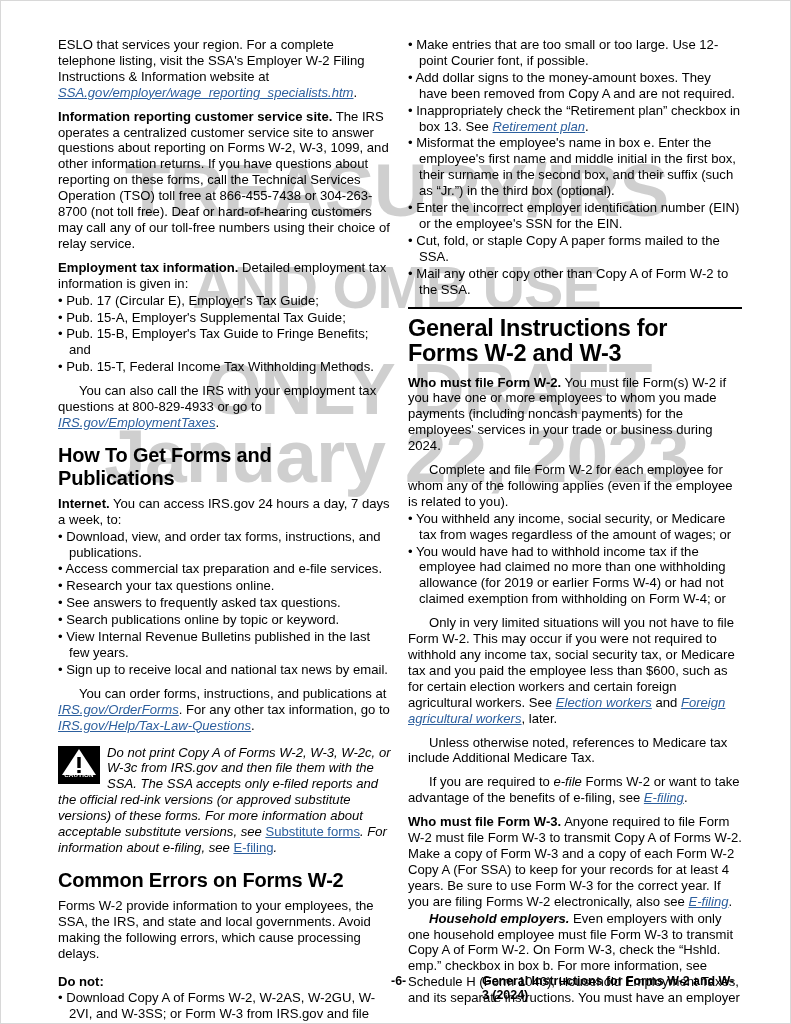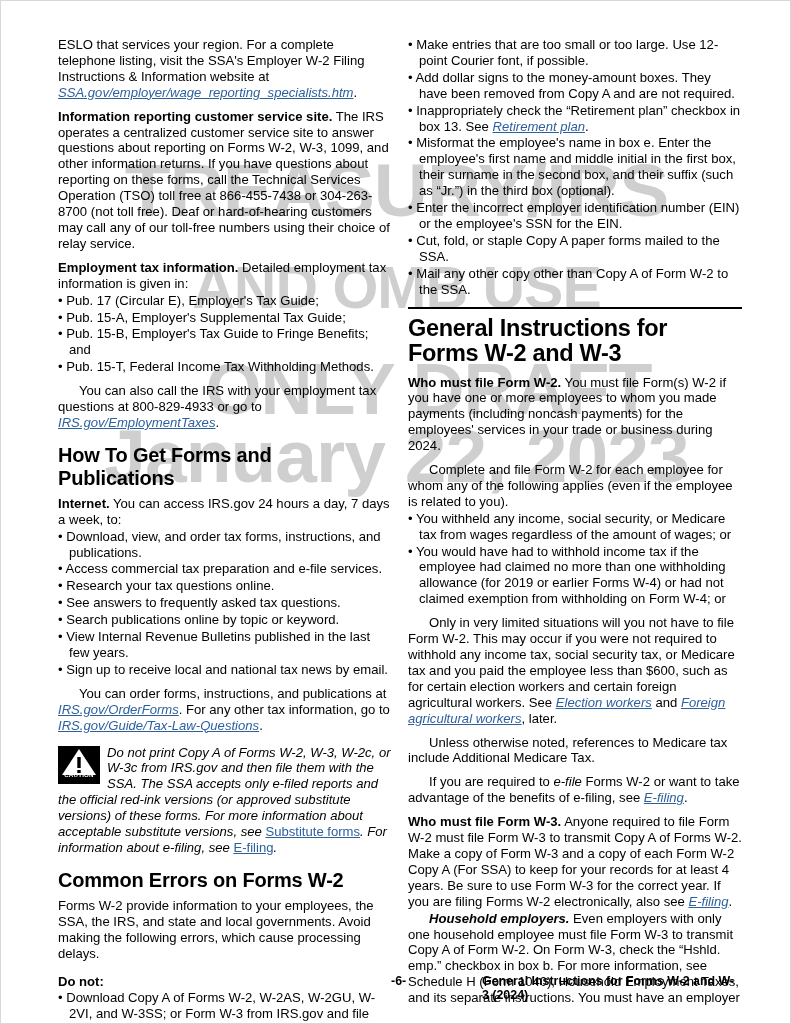--- a/index.html
+++ b/index.html
@@ -224,21 +224,21 @@
       <p class="para bullet">• Download, view, and order tax forms, instructions, and publications.</p>
       <p class="para bullet">• Access commercial tax preparation and e-file services.</p>
       <p class="para bullet">• Research your tax questions online.</p>
       <p class="para bullet">• See answers to frequently asked tax questions.</p>
       <p class="para bullet">• Search publications online by topic or keyword.</p>
       <p class="para bullet">• View Internal Revenue Bulletins published in the last few years.</p>
       <p class="para bullet">• Sign up to receive local and national tax news by email.</p>
 
       <div class="gap-sm"></div>
 
-      <p class="para indent"><span>You can order forms, instructions, and publications at </span><span class="link">IRS.gov/OrderForms</span><span>. For any other tax information, go to </span><span class="link">IRS.gov/Guide/Tax-Law-Questions</span><span>.</span></p>
+      <p class="para indent"><span>You can order forms, instructions, and publications at </span><span class="link">IRS.gov/OrderForms</span><span>. For any other tax information, go to </span><span class="link">IRS.gov/Help/Tax-Law-Questions</span><span>.</span></p>
 
       <div class="caution-block">
         <div class="caution-icon">
           <svg width="42" height="31" viewBox="0 0 42 31" xmlns="http://www.w3.org/2000/svg" aria-hidden="true">
             <polygon points="21,3 38,29 4,29" fill="#ffffff"></polygon>
             <rect x="19.3" y="11" width="3.4" height="11" fill="#000000"></rect>
             <rect x="19.3" y="24" width="3.4" height="3.2" fill="#000000"></rect>
           </svg>
           <div class="caution-word">CAUTION</div>
         </div>

